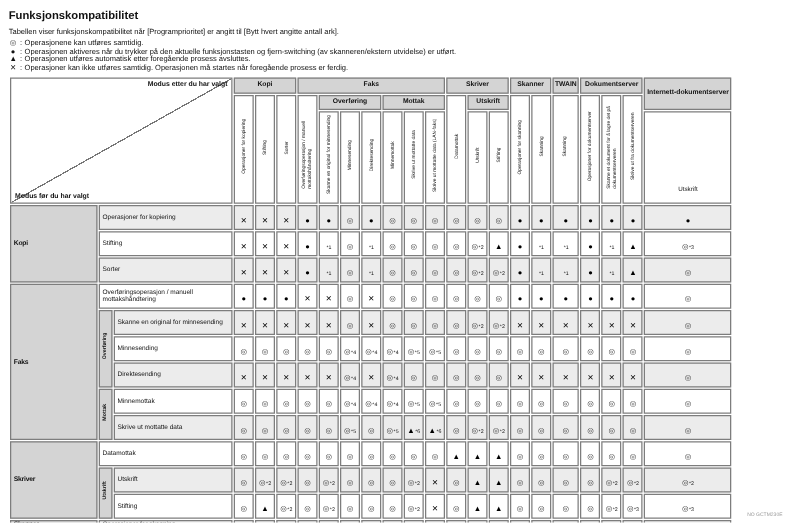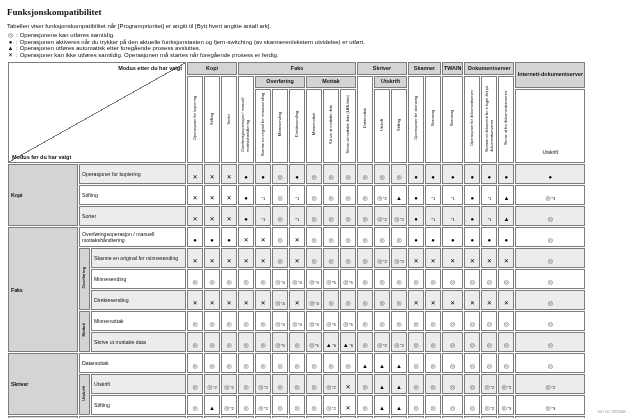--- a/index.html
+++ b/index.html
@@ -3,21 +3,21 @@
 <meta charset="utf-8">
 <style>
   html,body{margin:0;padding:0;}
   body{
     width:630px;height:418px;overflow:hidden;position:relative;
     background:#fff;color:#111;
     font-family:"Liberation Sans", sans-serif;
     -webkit-font-smoothing:antialiased;
   }
   .page{padding:5px 6px 0 7px;}
-  .title{font-size:9px;font-weight:bold;margin:2px 0 6px 0;font-family:Liberation Serif, serif;}
+  .title{font-size:9px;font-weight:bold;margin:2px 0 6px 0;}
   .intro{font-size:6px;margin:0 0 3px 0;}
   .legend{margin:0 0 2px 0;}
   .legend-row{font-size:6px;line-height:6.6px;display:flex;align-items:baseline;}
   .legend-sym{display:inline-block;width:7px;text-align:center;}
   .legend-sym.o{color:#444;}
   .legend-sep{margin:0 2px;}
   
   table{border-collapse:separate;border-spacing:1px;margin-top:3px;table-layout:fixed;}
   td{border:1px solid #7d7d7d;box-sizing:content-box;overflow:hidden;}
   .gh,.sgh{background:#d4d4d4;font-weight:bold;font-size:5.4px;line-height:5.8px;text-align:center;vertical-align:middle;padding:0 1px;}

